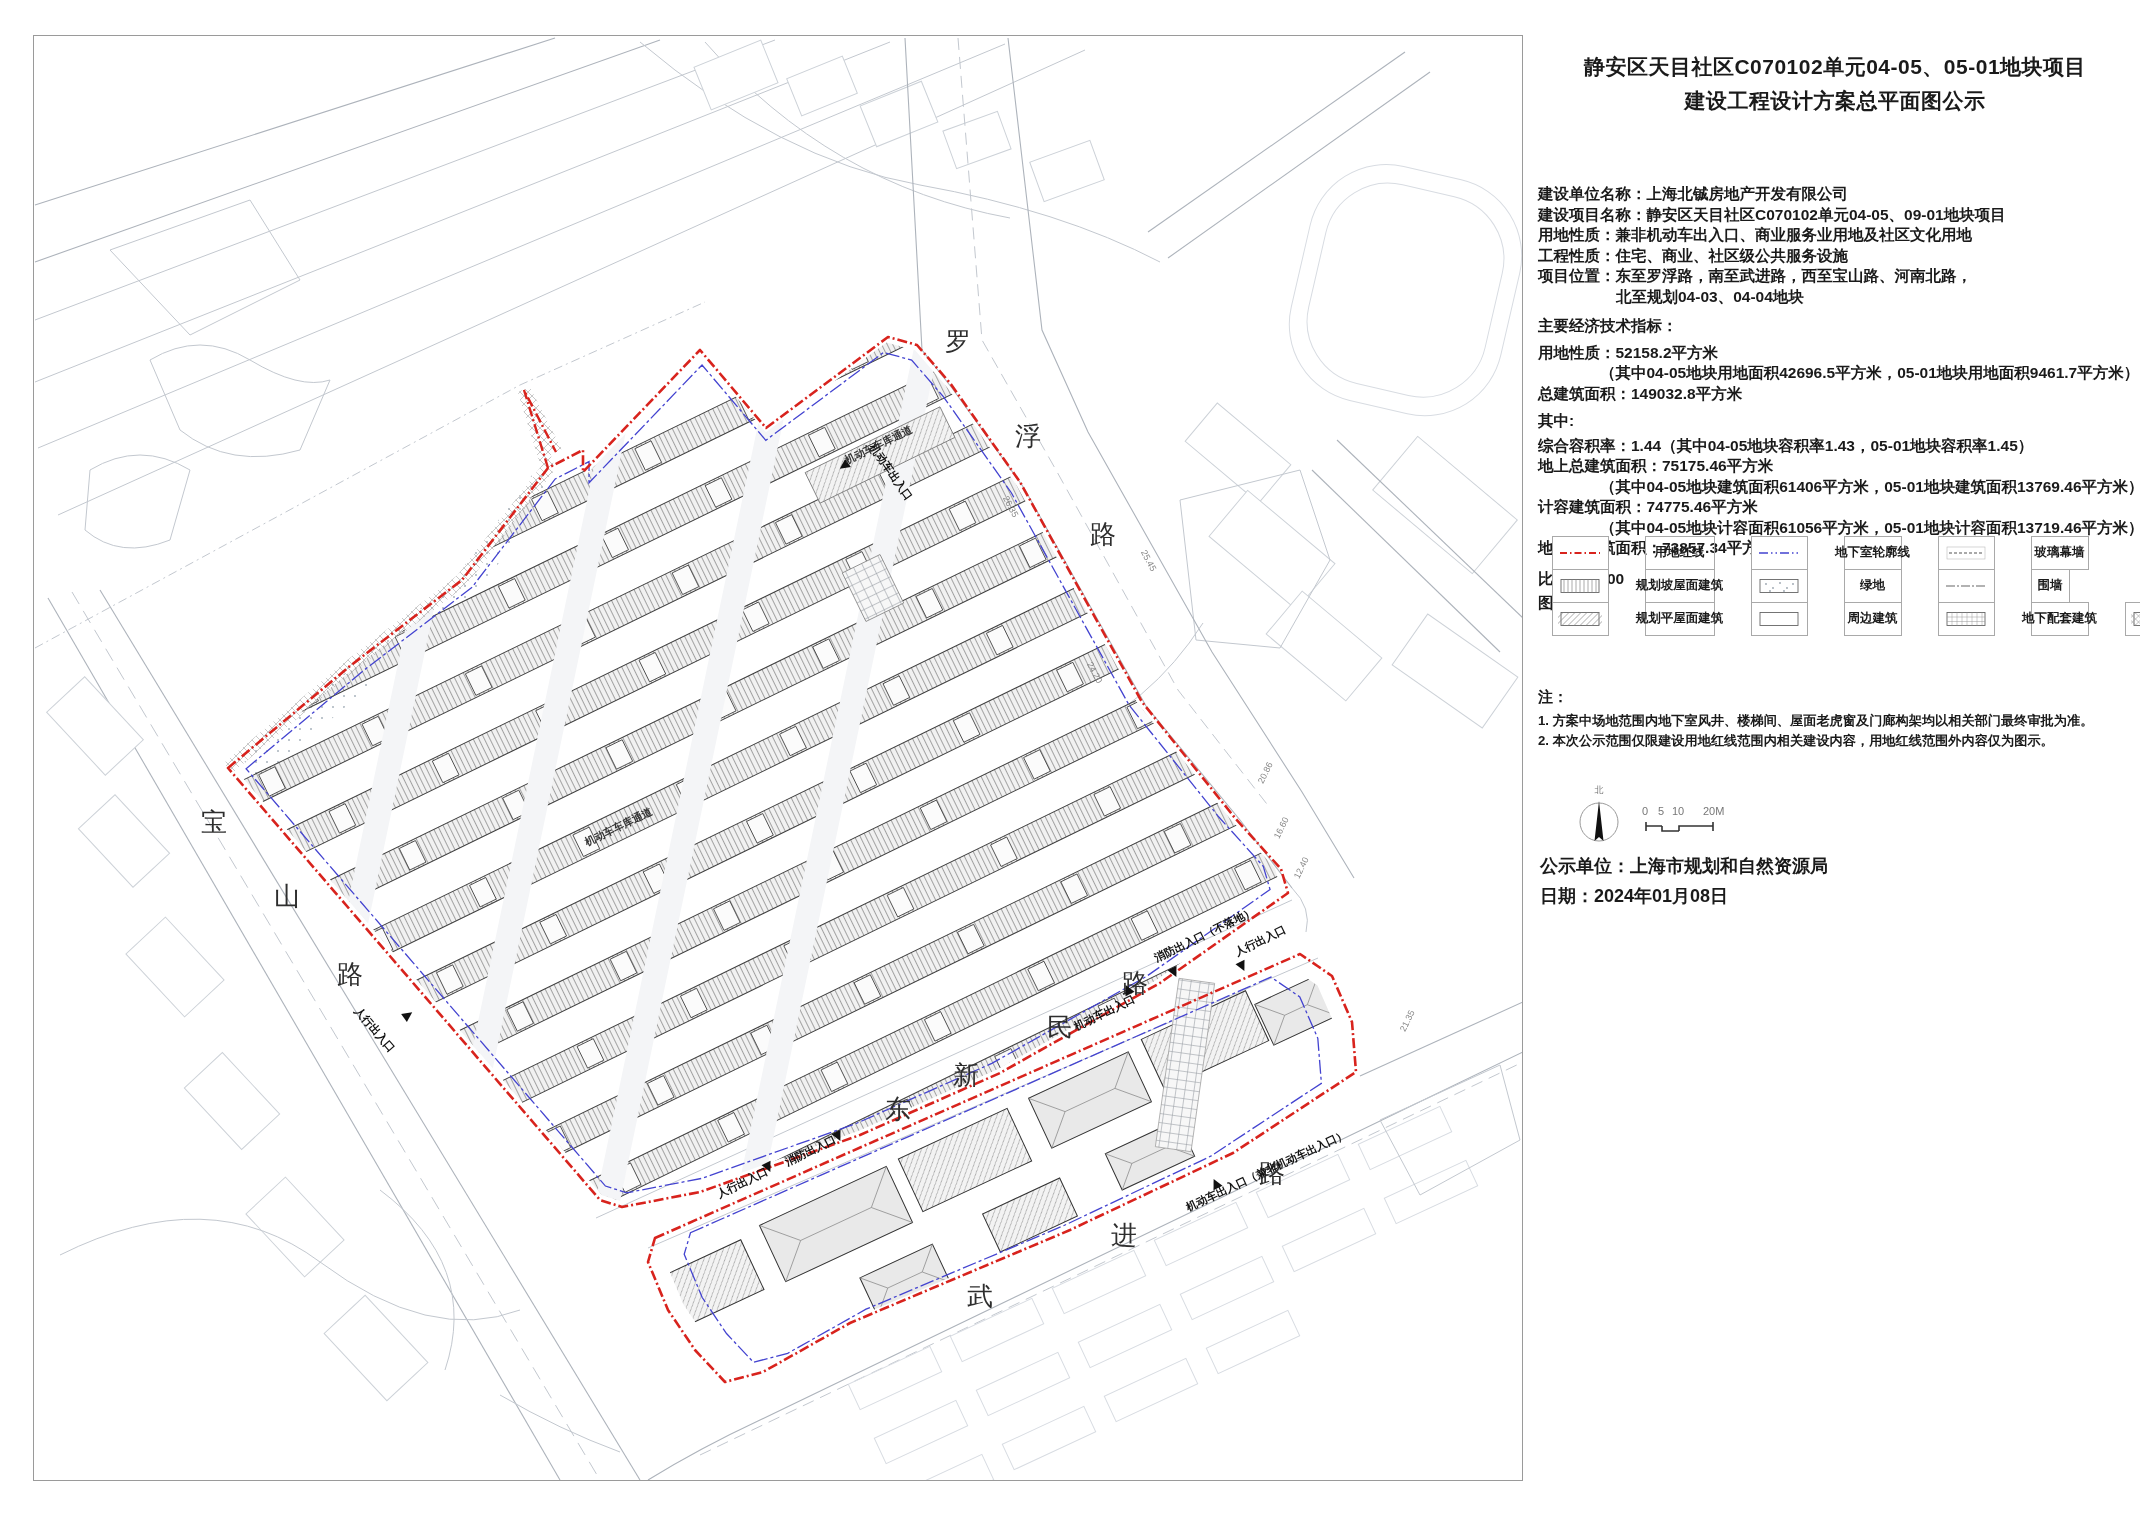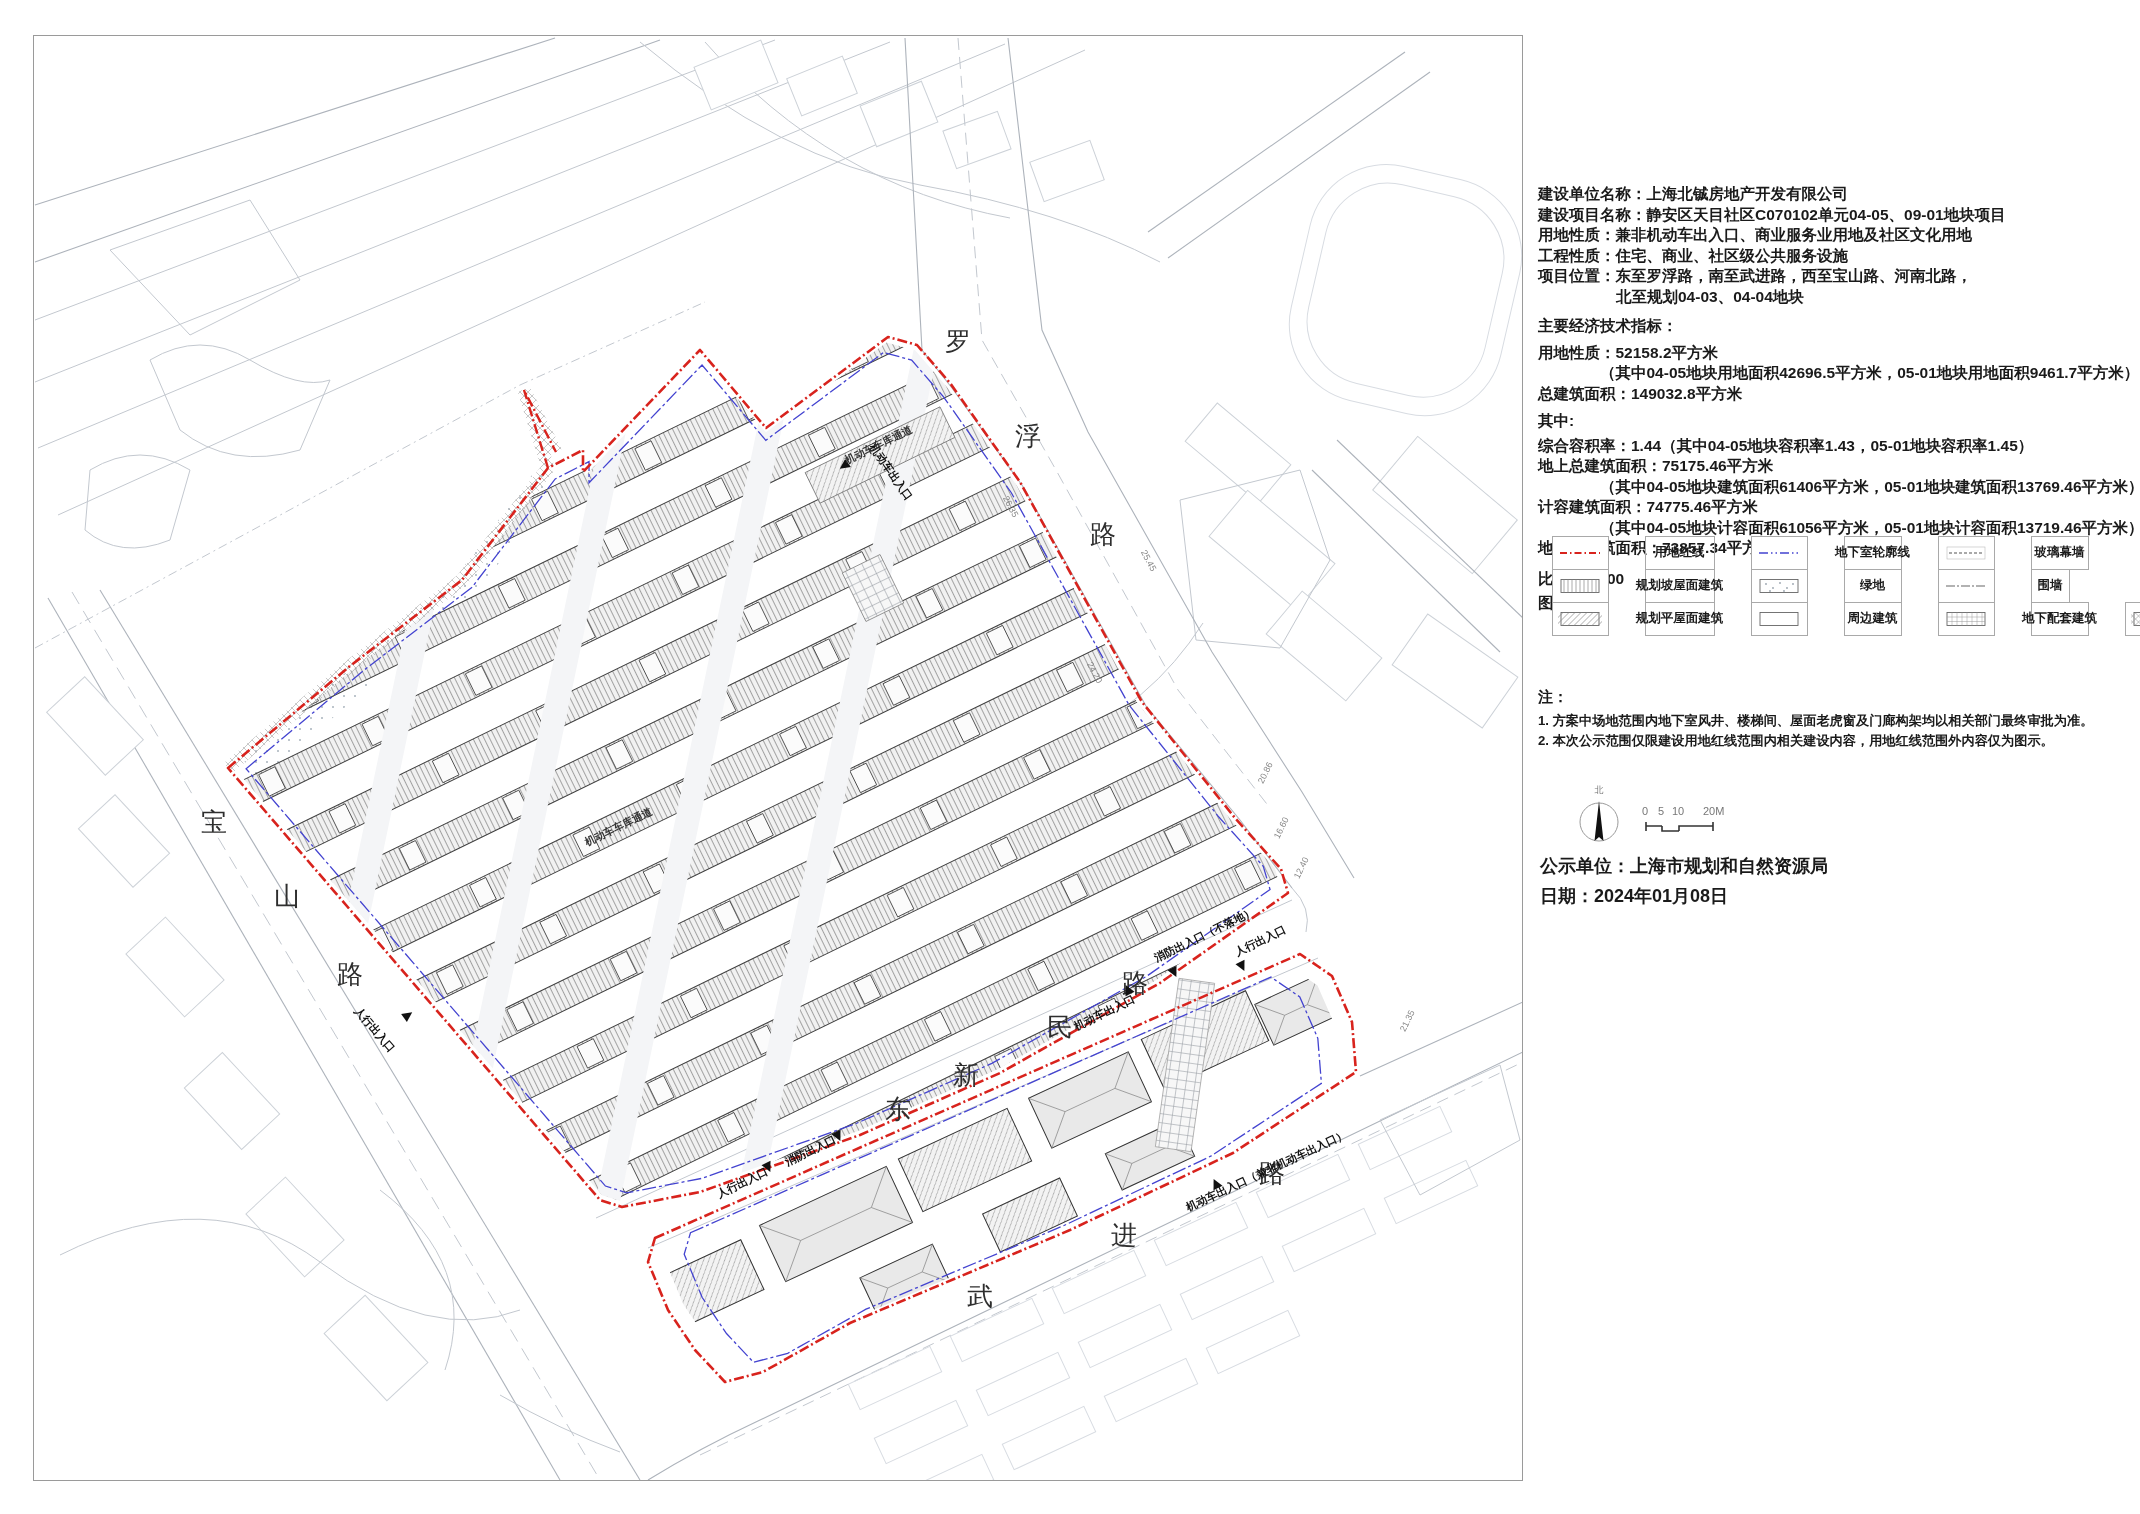--- a/index.html
+++ b/index.html
@@ -411,20 +411,24 @@
         <text class="dim-label" text-anchor="middle" transform="translate(1284,829) rotate(-64)">16.60</text>
         <text class="dim-label" text-anchor="middle" transform="translate(1304,869) rotate(-64)">12.40</text>
         <text class="dim-label" text-anchor="middle" transform="translate(1410,1022) rotate(-64)">21.35</text>
       </g>
 
   <rect x="33.5" y="35.5" width="1489" height="1445" fill="none" stroke="#9a9a9a" stroke-width="1"></rect>
 </svg>
 </div>
 
 <div id="info-panel">
+  <div id="titles">
+    <div class="title">静安区天目社区C070102单元04-05、05-01地块项目</div>
+    <div class="title">建设工程设计方案总平面图公示</div>
+  </div>
 
   <div id="fields">
       <div class="fline" style="padding-left: 0px;">建设单位名称：上海北铖房地产开发有限公司</div>
       <div class="fline" style="padding-left: 0px;">建设项目名称：静安区天目社区C070102单元04-05、09-01地块项目</div>
       <div class="fline" style="padding-left: 0px;">用地性质：兼非机动车出入口、商业服务业用地及社区文化用地</div>
       <div class="fline" style="padding-left: 0px;">工程性质：住宅、商业、社区级公共服务设施</div>
       <div class="fline" style="padding-left: 0px;">项目位置：东至罗浮路，南至武进路，西至宝山路、河南北路，</div>
       <div class="fline" style="padding-left: 78px;">北至规划04-03、04-04地块</div>
       <div class="fline" style="padding-left: 0px; margin-top: 9px;">主要经济技术指标：</div>
       <div class="fline" style="padding-left: 0px; margin-top: 6px;">用地性质：52158.2平方米</div>

